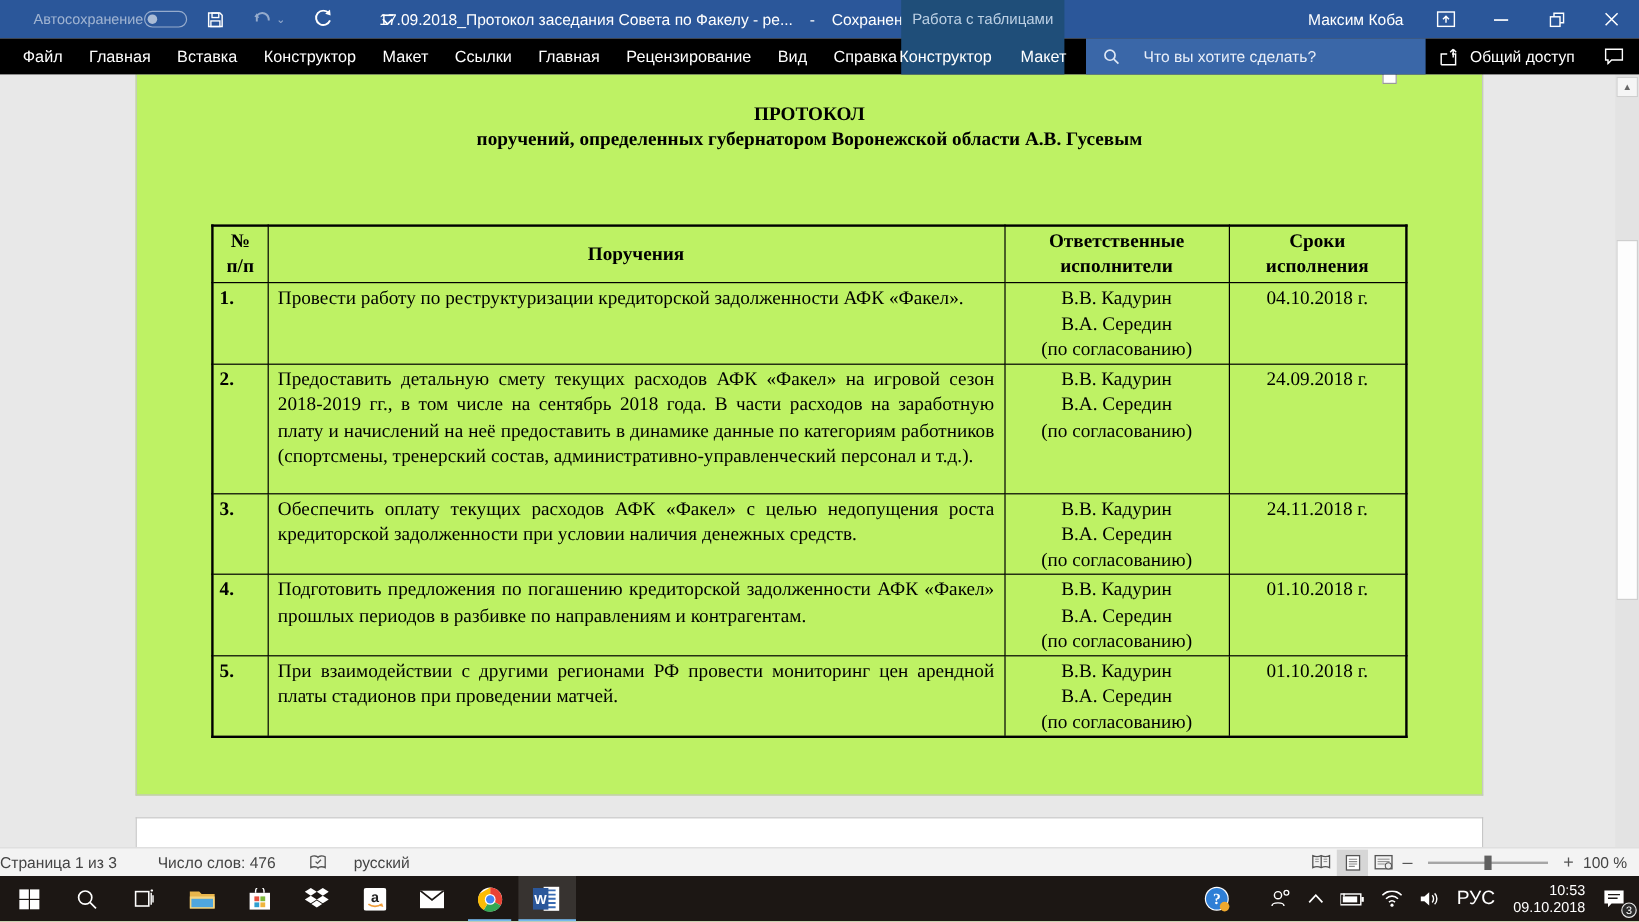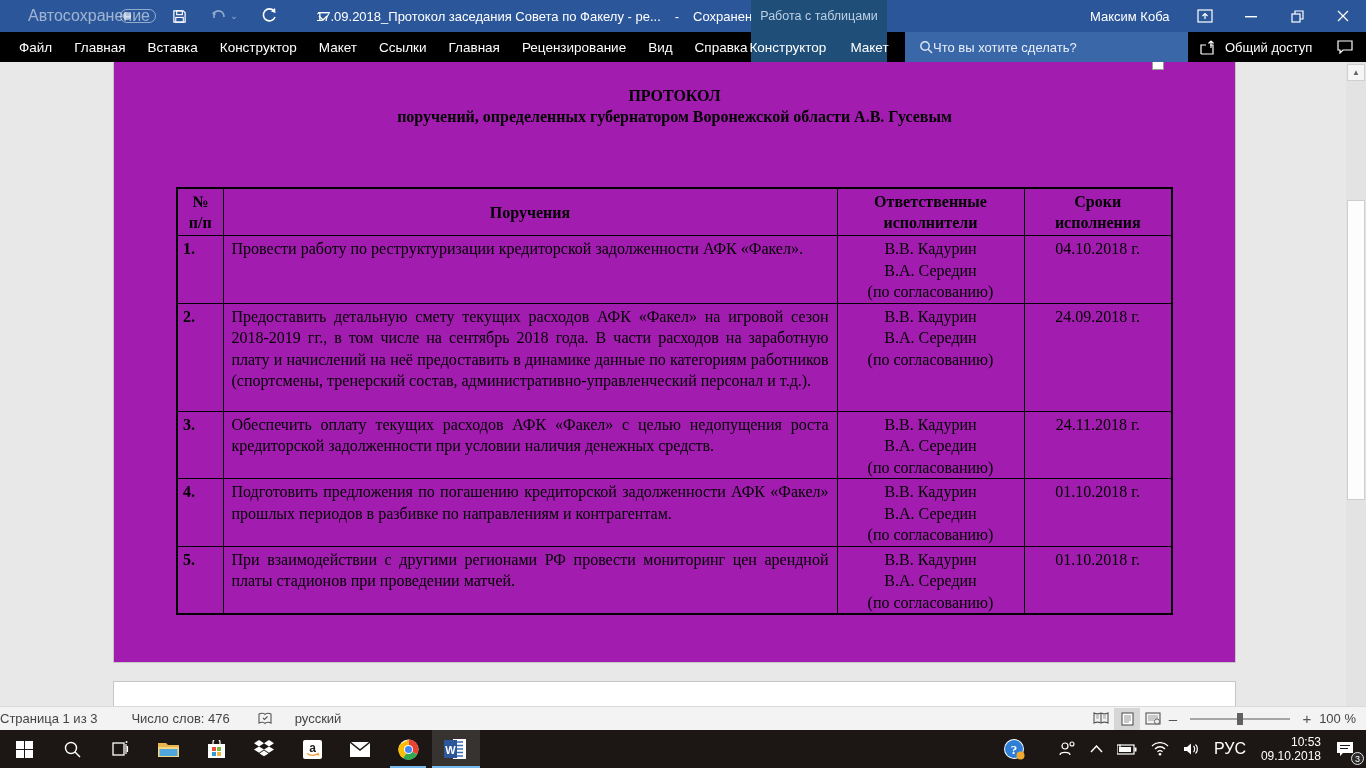--- a/index.html
+++ b/index.html
@@ -8,39 +8,39 @@
   #screen { position:relative; width:1366px; height:768px; background:#e8e8e8; overflow:hidden; }
 
   
   .titlebar { position:absolute; left:0; top:0; width:1366px; height:32px; background:#2b579a; color:#fff; z-index:30; }
   .tabrow   { position:absolute; left:0; top:32px; width:1366px; height:30px; background:#000000; z-index:30; }
   .ctx-block{ position:absolute; left:751px; top:0; width:136px; height:62px; background:#1f4e79; z-index:31; }
   .ctx-title{ position:absolute; left:0; top:0; width:100%; height:32px; display:flex; align-items:center; justify-content:center;
               color:#bcd0e4; font-size:12.5px; }
   .ctx-tabs { position:absolute; left:0; top:32px; width:100%; height:30px; display:flex; align-items:center; justify-content:center; gap:24px;
               color:#fff; font-size:13.5px; }
-  .autosave-label { position:absolute; left:28px; top:0; height:32px; display:flex; align-items:center; color:rgba(255,255,255,.55); font-size:16px; }
+  .autosave-label { position:absolute; left:28px; top:0; height:32px; display:flex; align-items:center; color:rgba(255,255,255,.55); font-size:12px; }
   .autosave-toggle { position:absolute; left:120px; top:9px; width:36px; height:14px; border:1px solid rgba(255,255,255,.5); border-radius:8px; }
   .autosave-knob { position:absolute; left:2px; top:2px; width:8px; height:8px; border-radius:50%; background:rgba(255,255,255,.6); }
   .qat-icon { position:absolute; top:0; height:32px; width:26px; display:flex; align-items:center; justify-content:center; }
   .doc-title { position:absolute; left:316px; top:0; height:32px; display:flex; align-items:center; gap:14px; font-size:13px; color:#fff; white-space:nowrap; }
   .user-name { position:absolute; left:1090px; top:0; height:32px; display:flex; align-items:center; font-size:13px; color:#fff; }
   .win-btn { position:absolute; top:0; width:42px; height:32px; display:flex; align-items:center; justify-content:center; color:#fff; }
 
   
   .tabs { position:absolute; left:8px; top:0; height:30px; display:flex; }
   .tab { height:30px; display:flex; align-items:center; padding:0 11px; color:#fff; font-size:13.5px; white-space:nowrap; }
-  .tellme { position:absolute; left:905px; top:0; width:283px; height:30px; background:#3a67a8; display:flex; align-items:center; gap:0;
+  .tellme { position:absolute; left:905px; top:0; width:283px; height:30px; background:#3a67a8; display:flex; align-items:center; gap:20px;
             padding-left:14px; color:#e8eef8; font-size:13px; }
   .share { position:absolute; left:1200px; top:0; height:30px; display:flex; align-items:center; gap:8px; color:#fff; font-size:13px; }
   .comment-btn { position:absolute; left:1330px; top:0; height:30px; width:30px; display:flex; align-items:center; justify-content:center; }
 
   
   .workspace { position:absolute; left:0; top:62px; width:1366px; height:644px; background:#e8e8e8; }
-  .page { position:absolute; left:113px; top:0; width:1123px; height:601px; background:#a21caf; border:1px solid #c6c6c6; border-top:none; }
+  .page { position:absolute; left:113px; top:0; width:1123px; height:601px; background:#bef264; border:1px solid #c6c6c6; border-top:none; }
   .page2 { position:absolute; left:113px; top:619px; width:1123px; height:30px; background:#fff; border:1px solid #c6c6c6; border-bottom:none; }
   .square-marker { position:absolute; left:1038px; top:-4px; width:12px; height:12px; border:1px solid #9a9a9a; background:#fff; }
 
   .doc-heading { margin-top:23px; text-align:center; font-family:"Liberation Serif", serif; font-weight:bold; font-size:16px; line-height:21px; color:#000; }
 
   table.doc-table { position:absolute; left:62px; top:125px; width:995px; border-collapse:collapse; table-layout:fixed;
                     font-family:"Liberation Serif", serif; font-size:16px; color:#000; }
   .doc-table td, .doc-table th { border:1px solid #000; vertical-align:top; overflow:hidden; }
   .doc-table { border:2px solid #000; }
   .doc-table th { font-weight:bold; text-align:center; vertical-align:middle; white-space:pre-line; line-height:21px; padding:2px 4px; }

